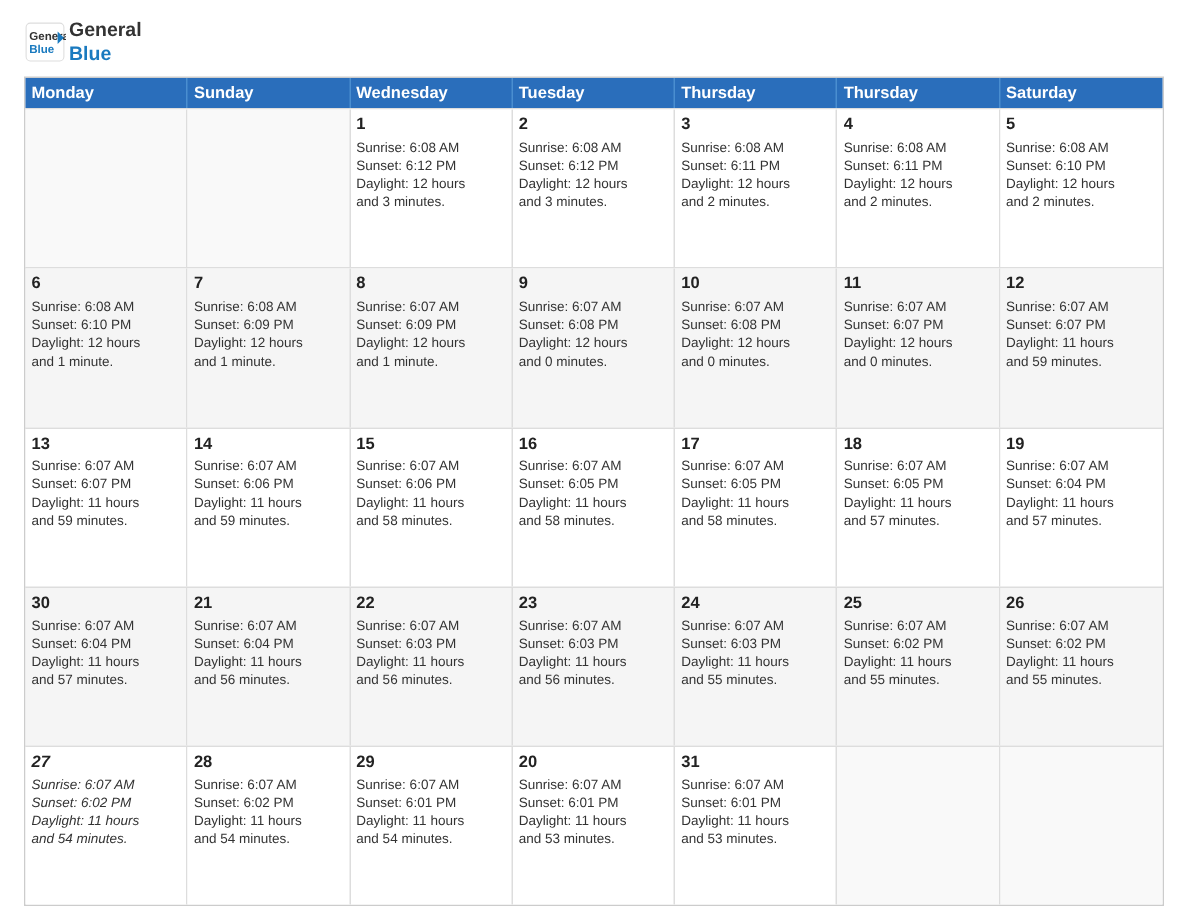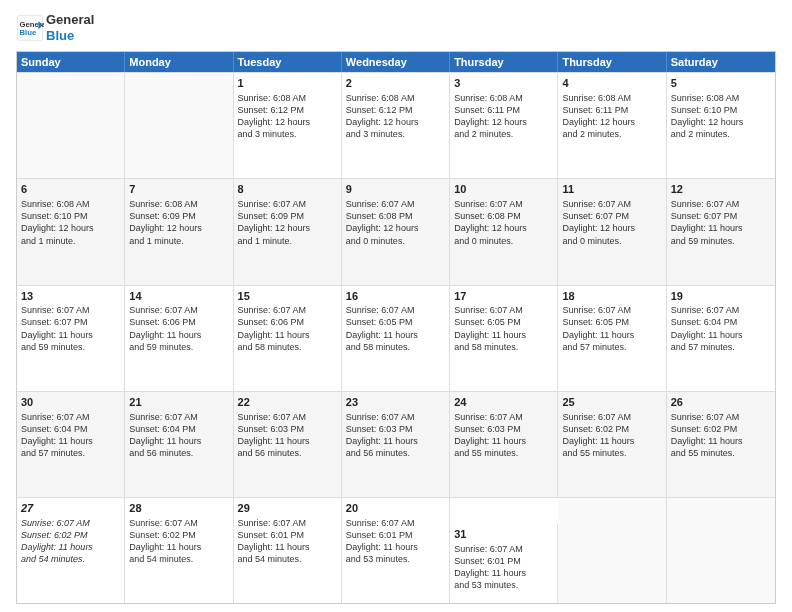--- a/index.html
+++ b/index.html
@@ -121,24 +121,24 @@
       </div>
     </div>
     <div class="title-area">
       <div class="month-title"></div>
       <div class="subtitle"></div>
     </div>
   </div>
 
   <div class="calendar">
     <div class="cal-header">
-    <div class="cal-header-cell">Sunday</div>
-        <div class="cal-header-cell">Monday</div>
+    <div class="cal-header-cell">Monday</div>
+        <div class="cal-header-cell">Sunday</div>
+        <div class="cal-header-cell">Wednesday</div>
         <div class="cal-header-cell">Tuesday</div>
-        <div class="cal-header-cell">Wednesday</div>
         <div class="cal-header-cell">Thursday</div>
         <div class="cal-header-cell">Thursday</div>
         <div class="cal-header-cell">Saturday</div>
       </div>
     <div class="cal-body">
     <div class="cal-row">
           <div class="cal-cell empty" style="background: rgb(249, 249, 249);"></div>
           <div class="cal-cell empty" style="background: rgb(249, 249, 249);"></div>
           <div class="cal-cell" style="background: rgb(255, 255, 255);">
             <span class="day-num">1</span>
@@ -351,21 +351,21 @@
             <span style="display: block;">Daylight: 11 hours</span>
             <span style="display: block;">and 54 minutes.</span>
           </div>
           <div class="cal-cell" style="background: rgb(255, 255, 255);">
             <span class="day-num">20</span>
             <span style="display: block;">Sunrise: 6:07 AM</span>
             <span style="display: block;">Sunset: 6:01 PM</span>
             <span style="display: block;">Daylight: 11 hours</span>
             <span style="display: block;">and 53 minutes.</span>
           </div>
-          <div class="cal-cell" style="background: rgb(255, 255, 255); margin-top: 26px;">
+          <div class="cal-cell" style="background: rgb(255, 255, 255);">
             <span class="day-num">31</span>
             <span style="display: block;">Sunrise: 6:07 AM</span>
             <span style="display: block;">Sunset: 6:01 PM</span>
             <span style="display: block;">Daylight: 11 hours</span>
             <span style="display: block;">and 53 minutes.</span>
           </div>
           <div class="cal-cell empty" style="background: rgb(249, 249, 249);"></div>
           <div class="cal-cell empty" style="background: rgb(249, 249, 249);"></div>
         </div>
       </div>

